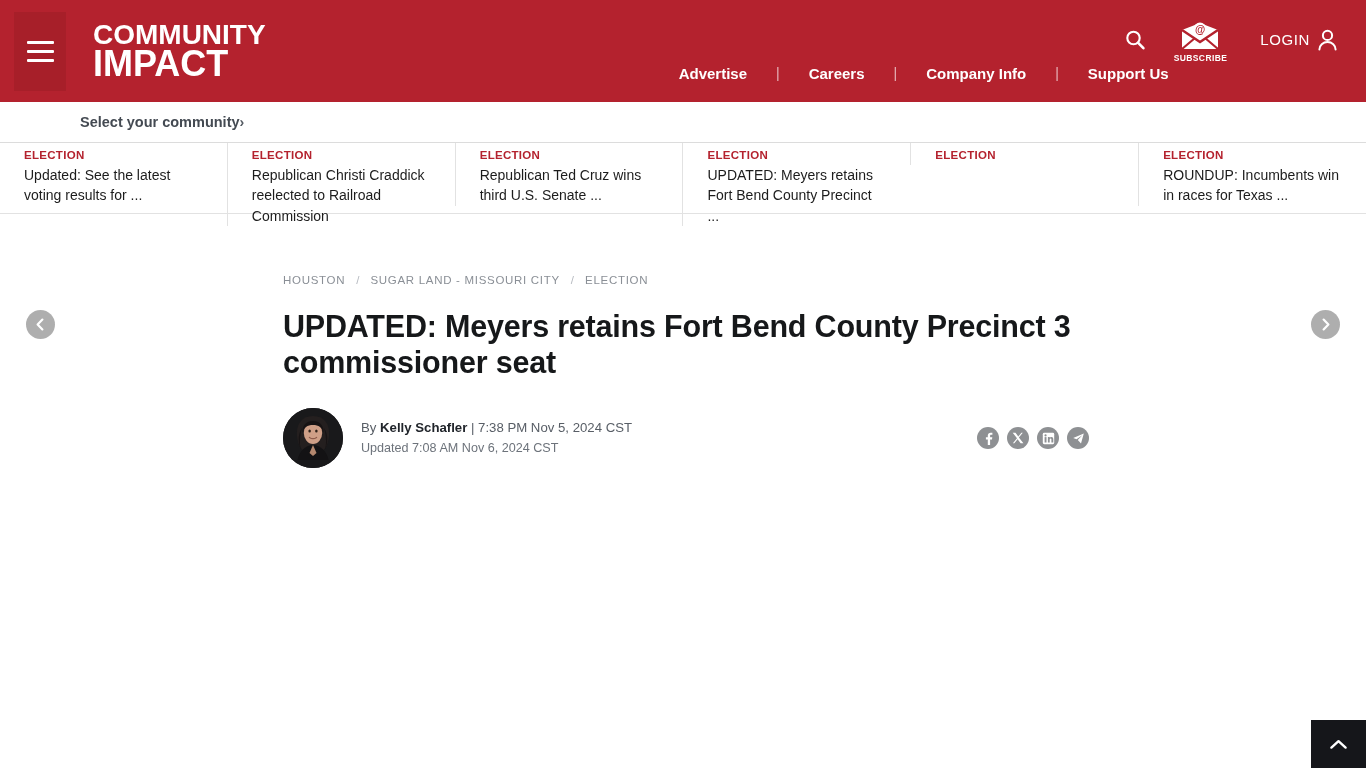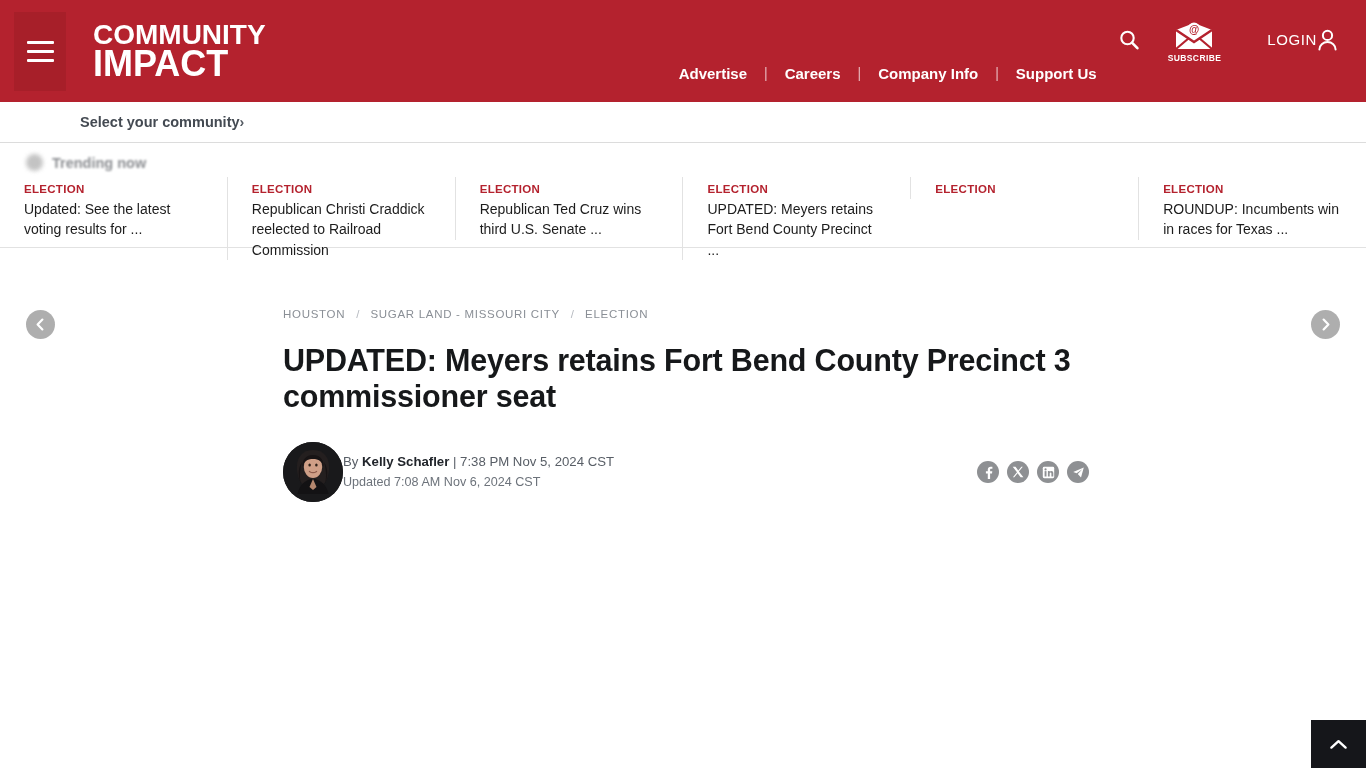--- a/index.html
+++ b/index.html
@@ -49,21 +49,21 @@
     flex: 0 0 auto;
     -webkit-font-smoothing: antialiased;
   }
   .logo-line1 { font-size: 28px; letter-spacing: 0px; }
   .logo-line2 { font-size: 36px; letter-spacing: 0px; }
 
   .nav {
     margin-left: 400px;
     display: flex;
     align-items: center;
-    gap: 4px;
+    gap: 16px;
     flex: 0 0 auto;
     margin-top: 44px;
   }
   .nav a {
     color: #ffffff;
     font-size: 15px;
     font-weight: bold;
     text-decoration: none;
     padding: 0 13px;
     white-space: nowrap;
@@ -99,21 +99,22 @@
   .subscribe-label {
     color: #ffffff;
     font-size: 8.5px;
     font-weight: bold;
     letter-spacing: 0.4px;
     margin-top: 2px;
   }
   .login-wrap {
     display: flex;
     align-items: center;
-    margin-left: 46px;
+    gap: 7px;
+    margin-left: 33px;
     margin-right: 14px;
     cursor: pointer;
   }
   .login-label {
     color: #ffffff;
     font-size: 15px;
     letter-spacing: 0.6px;
   }
 
   
@@ -244,20 +245,21 @@
   }
   .byline-row {
     display: flex;
     align-items: center;
     width: 806px;
     justify-content: space-between;
   }
   .byline-left {
     display: flex;
     align-items: center;
+    gap: 18px;
   }
   .avatar {
     width: 60px; height: 60px;
     border-radius: 50%;
     overflow: hidden;
     flex: 0 0 auto;
     background: #1b1b1d;
     position: relative;
   }
   .avatar svg { display: block; }
@@ -350,24 +352,20 @@
 
 <div class="community-bar">
   <div class="community-link">
     <span class="community-text">Select your community</span>
     <span class="community-chev">›</span>
   </div>
 </div>
 
 <div class="trending-section">
 
-  <div class="trending-head">
-    <span class="trending-dot"></span>
-    <span class="trending-label">Trending now</span>
-  </div>
 
   <div class="carousel-btn prev">
     <svg width="13" height="13" viewBox="0 0 13 13">
       <path d="M8.4 1.6 L3.6 6.5 L8.4 11.4" fill="none" stroke="#ffffff" stroke-width="2.2" stroke-linecap="round" stroke-linejoin="round"></path>
     </svg>
   </div>
   <div class="carousel-btn next">
     <svg width="13" height="13" viewBox="0 0 13 13">
       <path d="M4.6 1.6 L9.4 6.5 L4.6 11.4" fill="none" stroke="#ffffff" stroke-width="2.2" stroke-linecap="round" stroke-linejoin="round"></path>
     </svg>

